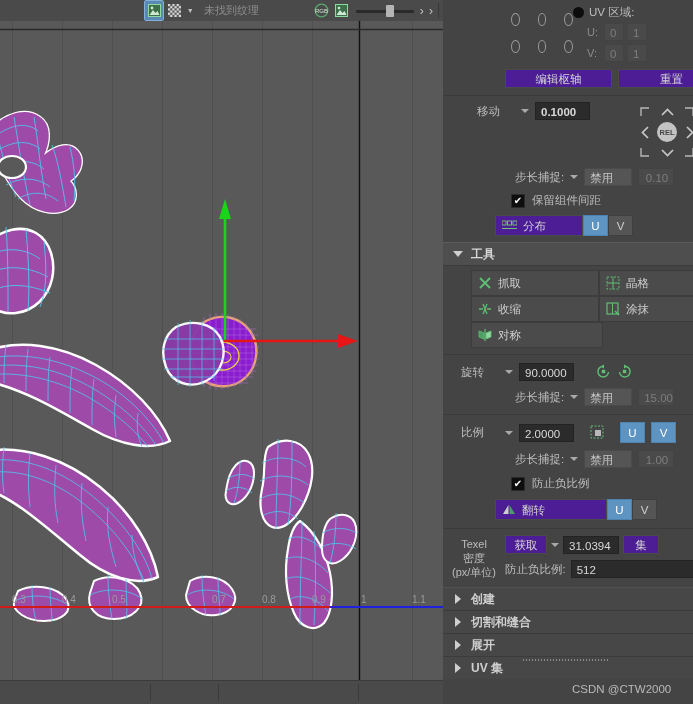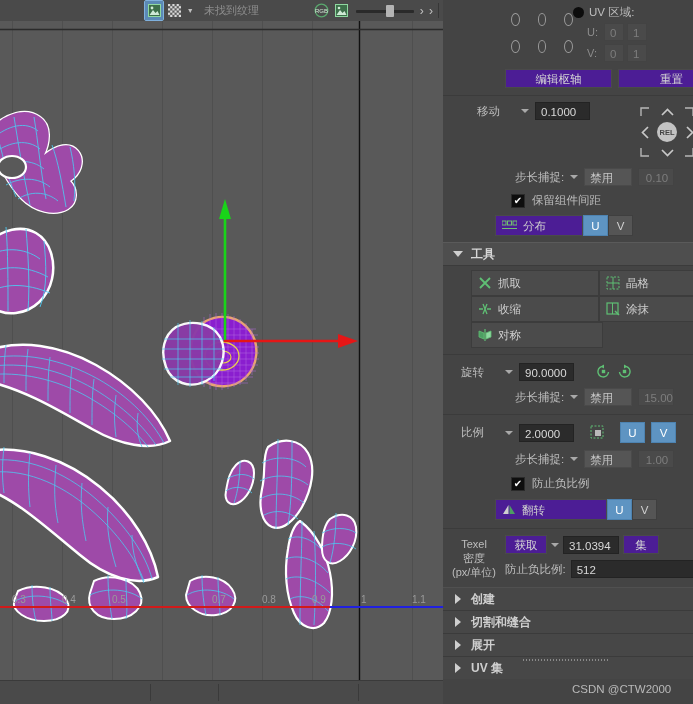--- a/index.html
+++ b/index.html
@@ -404,21 +404,21 @@
     </div>
 
     <div class="sep-line"></div>
 
     <div class="pblock" style="padding:6px 0 6px 0;">
       <div style="display:flex;align-items:flex-start;padding-left:16px;">
         <div style="width:175px;">
           <div style="display:flex;align-items:center;gap:6px;padding-left:18px;">
             <span class="lbl" style="width:38px;">移动</span>
             <span class="caret"></span>
-            <span class="field" style="width:55px;">0.1000</span>
+            <span class="field" style="width:55px;font-weight:bold;">0.1000</span>
           </div>
         </div>
 
         <div style="width:72px;">
           <div style="display:flex;">
             <div class="dirbtn">
               <svg width="10" height="10">
                   <path d="M1 9 L1 1 L9 1" stroke="#b6b6b6" stroke-width="1.4" fill="none"></path>
                 </svg>
             </div>

